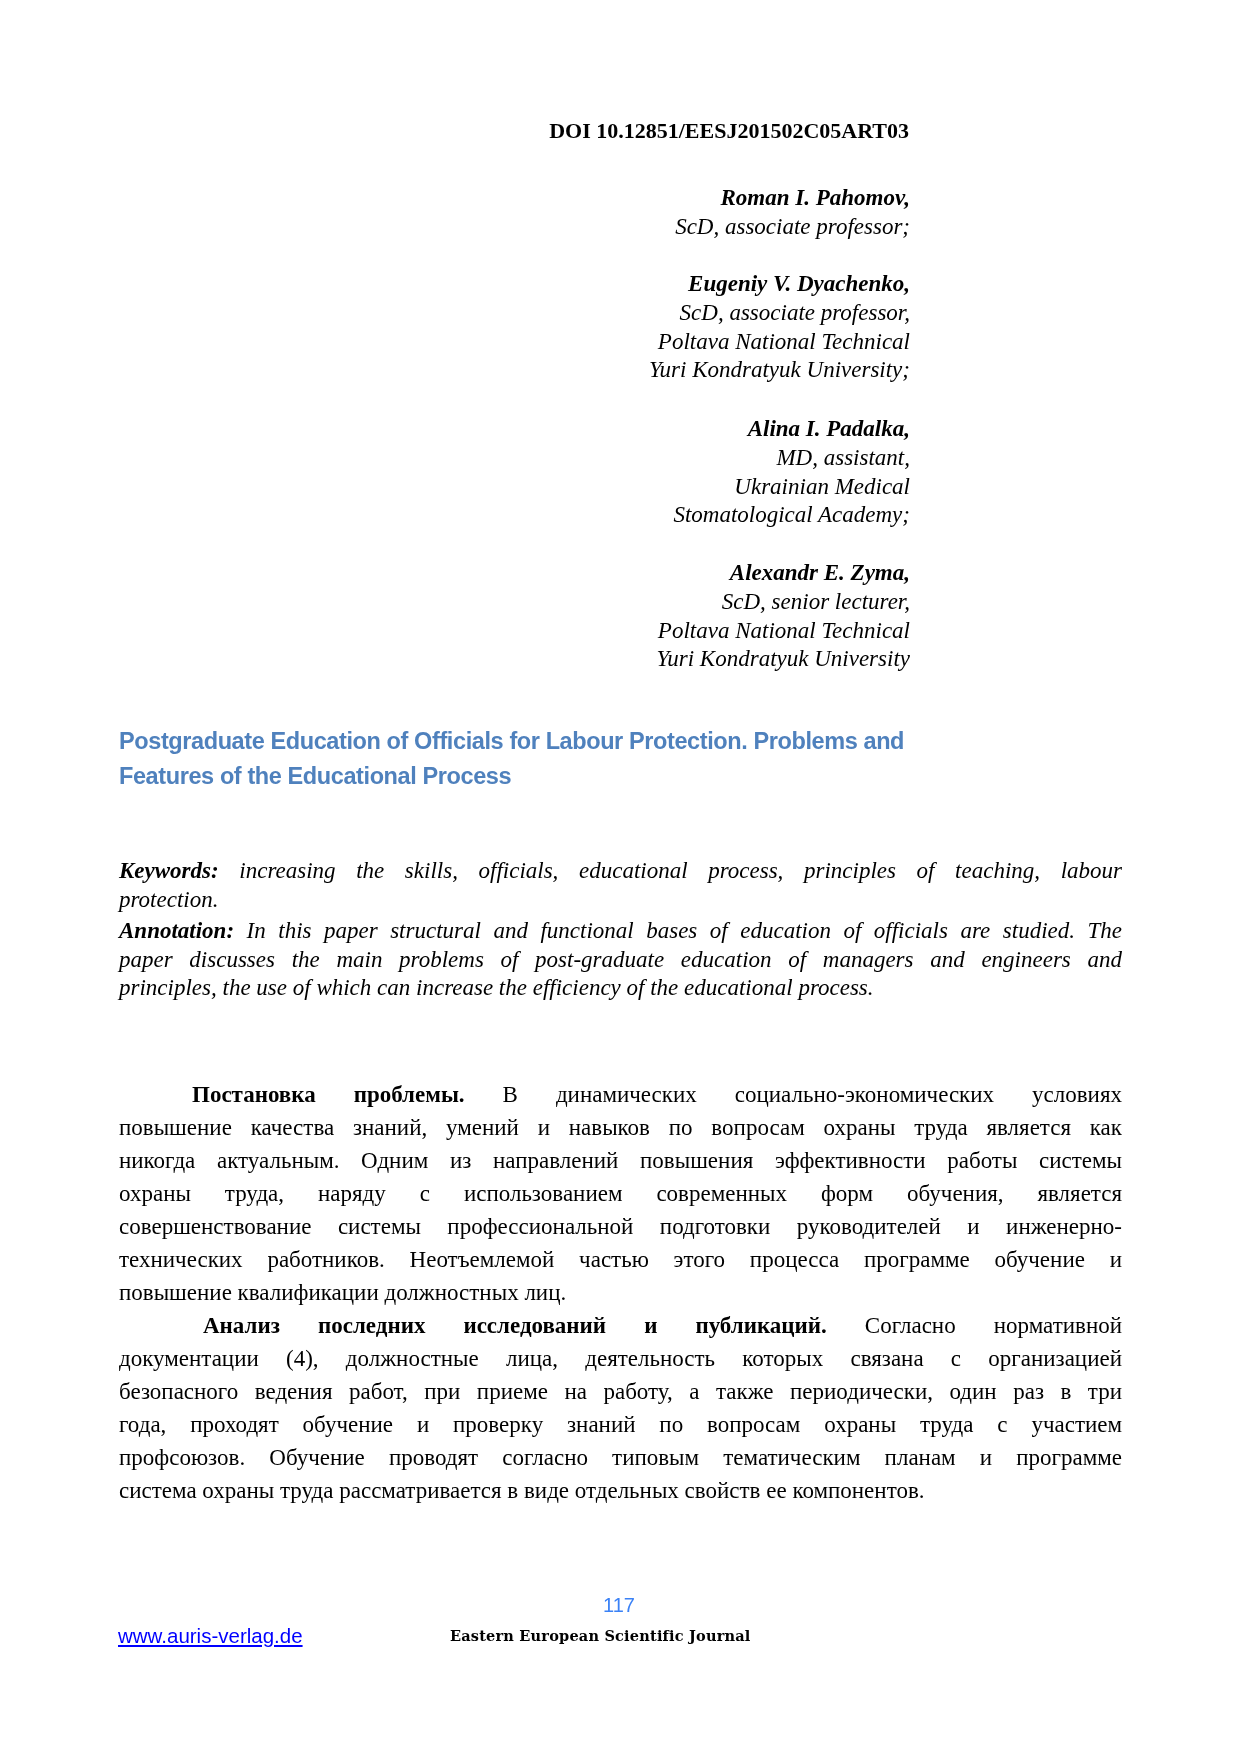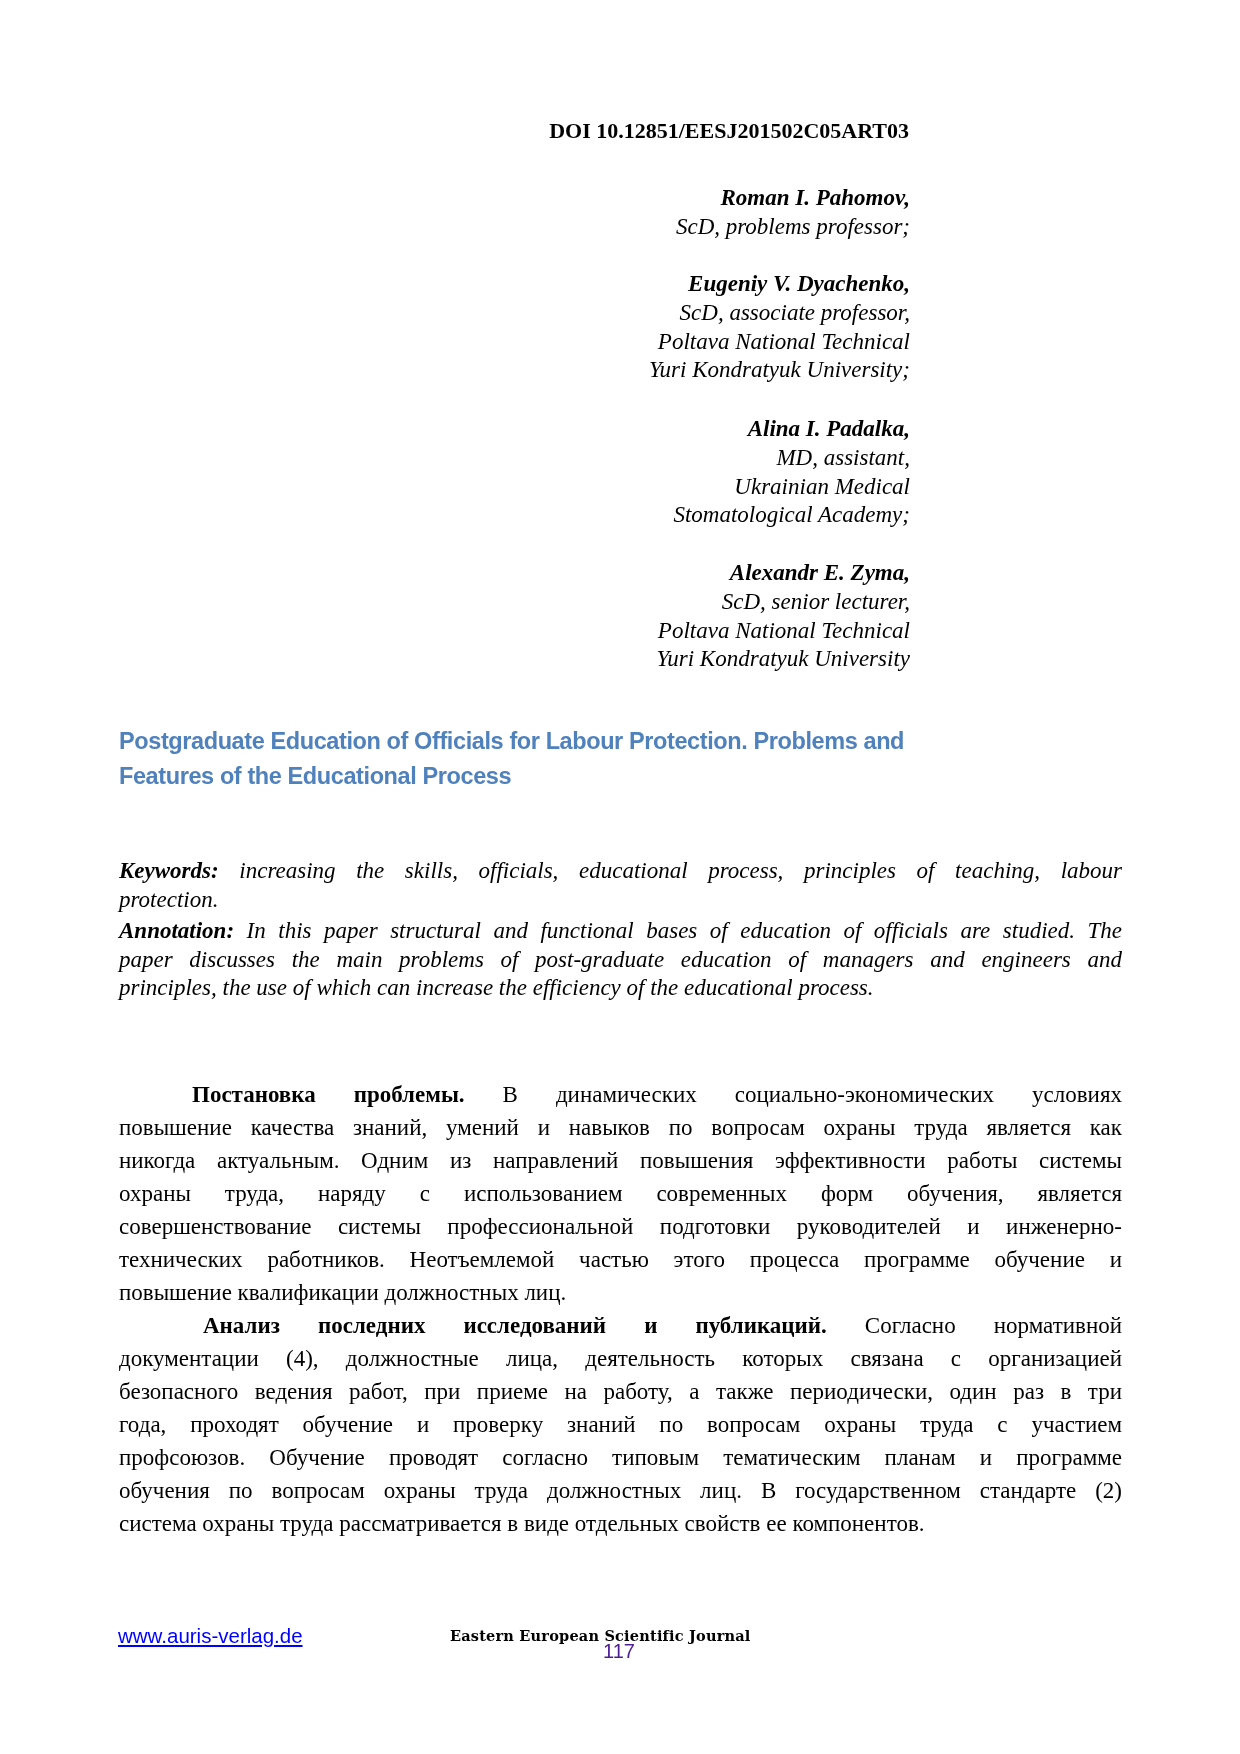--- a/index.html
+++ b/index.html
@@ -17,34 +17,34 @@
   .jline { display: block; text-align: justify; text-align-last: justify; white-space: normal; height: 28px; line-height: 28px; }
   .lastline { text-align: left; text-align-last: left; }
   .it { font-style: italic; }
   .kw { top: 829px; margin-top: 28px; }
   .ann { top: 917px; }
   .ann .jline, .kw .jline { height: 28.5px; line-height: 28.5px; }
   .ru { top: 1078px; }
   .ru .jline { height: 33px; line-height: 33px; }
   .indent { padding-left: 73px; }
   .indent2 { padding-left: 84px; }
-  .pageno { position: absolute; left: 603px; top: 1640px; font-family: "Liberation Sans", "DejaVu Sans", sans-serif; font-size: 20px; color: #4c1d95; }
+  .pageno { position: absolute; left: 603px; top: 1594px; font-family: "Liberation Sans", "DejaVu Sans", sans-serif; font-size: 20px; color: #3b82f6; }
   .link { position: absolute; left: 118px; top: 1624px; font-family: "Liberation Sans", "DejaVu Sans", sans-serif; font-size: 20.5px; color: #0000FF; text-decoration: underline; cursor: pointer; }
   .journal { position: absolute; left: 450px; top: 1627px; font-family: "DejaVu Serif", "Liberation Serif", serif; font-weight: bold; font-size: 14.5px; color: #000; letter-spacing: 0.2px; }
 </style>
 </head>
 <body>
 
 <div class="page">
 
   <div class="abs serif doi">DOI 10.12851/EESJ201502C05ART03</div>
 
   <div class="author-block serif" style="top:184px;">
     <div class="author-name">Roman I. Pahomov,</div>
-    <div class="author-line">ScD, problems professor;</div>
+    <div class="author-line">ScD, associate professor;</div>
   </div>
 
   <div class="author-block serif" style="top:270px;text-align:right;">
     <div class="author-name">Eugeniy V. Dyachenko,</div>
     <div class="author-line">ScD, associate professor,</div>
     <div class="author-line">Poltava National Technical</div>
     <div class="author-line">Yuri Kondratyuk University;</div>
   </div>
 
   <div class="author-block serif" style="top:415px;">
@@ -84,21 +84,20 @@
     <span class="jline">охраны труда, наряду с использованием современных форм обучения, является</span>
     <span class="jline">совершенствование системы профессиональной подготовки руководителей и инженерно-</span>
     <span class="jline">технических работников. Неотъемлемой частью этого процесса программе обучение и</span>
     <span class="jline lastline">повышение квалификации должностных лиц.</span>
 
     <span class="jline indent2"><b>Анализ последних исследований и публикаций.</b><span> Согласно нормативной</span></span>
     <span class="jline">документации (4), должностные лица, деятельность которых связана с организацией</span>
     <span class="jline">безопасного ведения работ, при приеме на работу, а также периодически, один раз в три</span>
     <span class="jline">года, проходят обучение и проверку знаний по вопросам охраны труда с участием</span>
     <span class="jline">профсоюзов. Обучение проводят согласно типовым тематическим планам и программе</span>
-    <span class="jline">обучения по вопросам охраны труда должностных лиц. В государственном стандарте (2)</span>
     <span class="jline lastline">система охраны труда рассматривается в виде отдельных свойств ее компонентов.</span>
   </div>
 
   <div class="pageno">117</div>
   <a class="link">www.auris-verlag.de</a>
   <div class="journal">Eastern European Scientific Journal</div>
 
 </div>
 
 </body></html>

